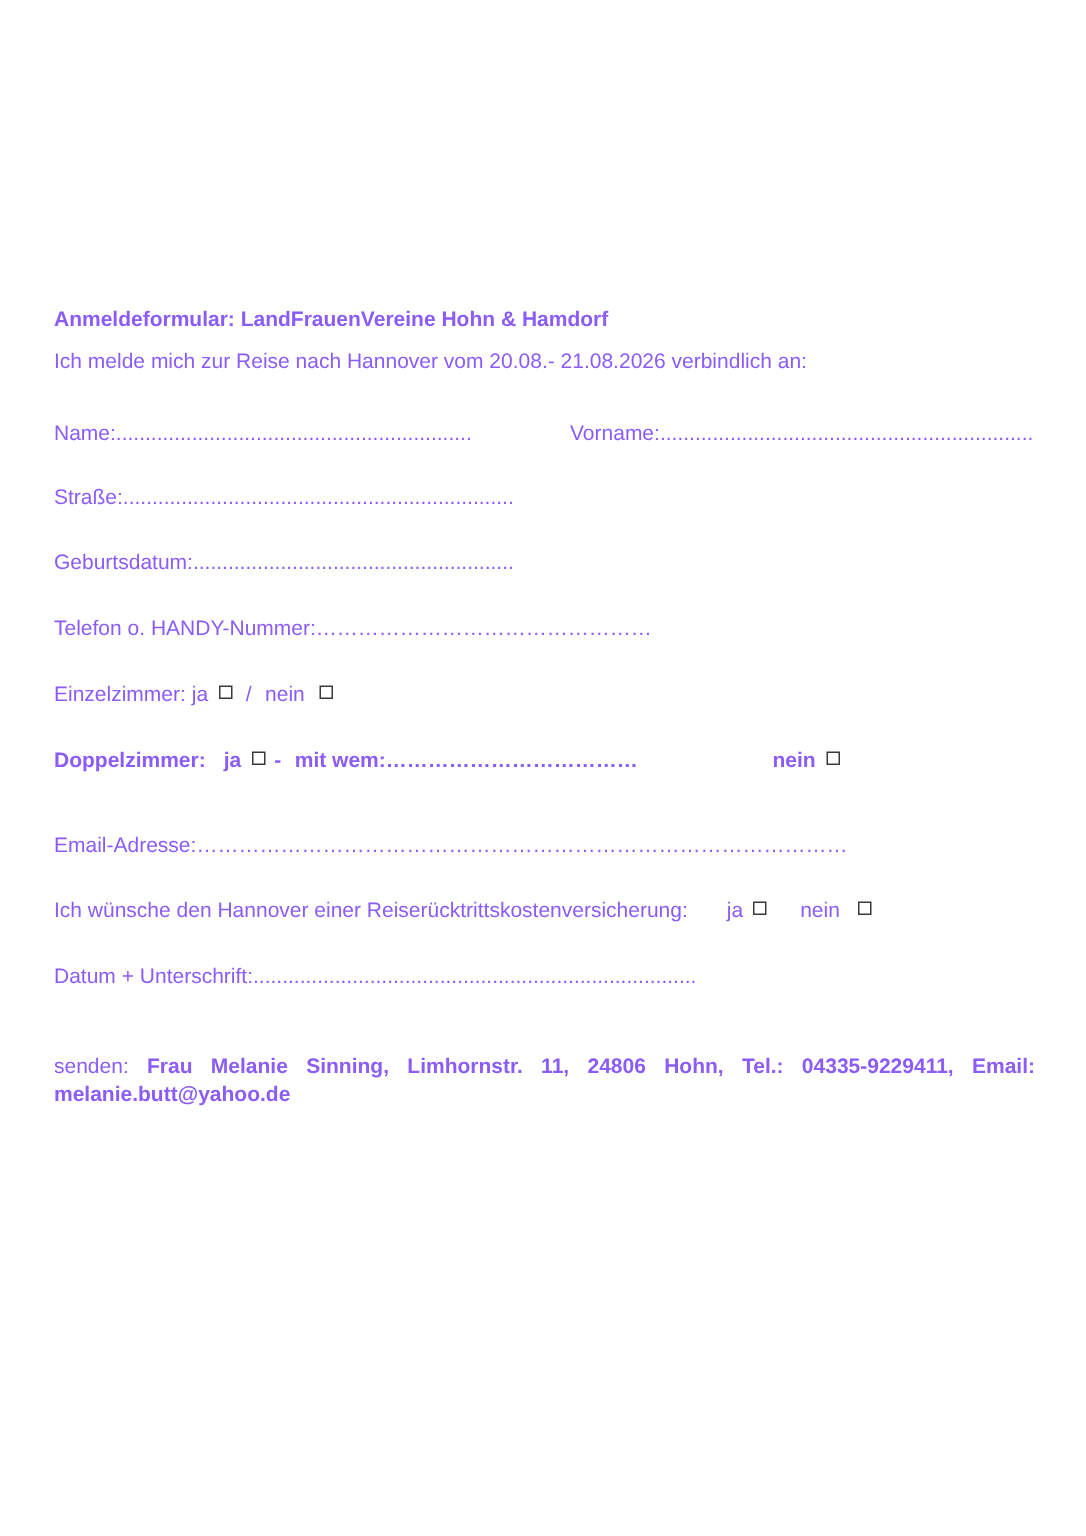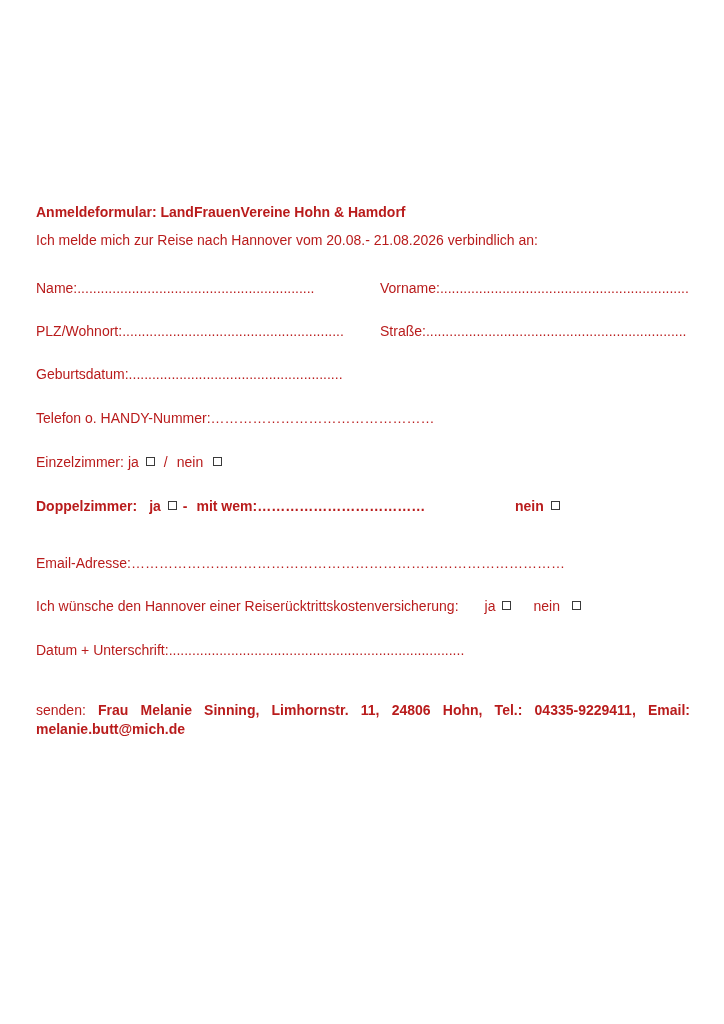--- a/index.html
+++ b/index.html
@@ -6,21 +6,21 @@
   .page {
     position: relative;
     width: 724px;
     height: 1024px;
     margin: 0 auto;
     background: #ffffff;
     box-sizing: border-box;
     padding: 203px 34px 0 36px;
     font-family: "Liberation Sans", sans-serif;
     font-size: 14px;
-    color: #b91c1c;
+    color: #8b5cf6;
     overflow: hidden;
   }
   .bold { font-weight: bold; }
   .title   { font-weight: bold; line-height: 18px; margin-bottom: 10px; white-space: nowrap; }
   .subtitle{ font-weight: normal; line-height: 18px; margin-bottom: 30px; white-space: nowrap; }
   .row { position: relative; line-height: 18px; margin-bottom: 25px; white-space: nowrap; }
   .row.gap-md { margin-bottom: 26px; }
   .row.gap-lg { margin-bottom: 39px; font-weight: bold; }
   .row.gap-xl { margin-bottom: 42px; }
   .two-col { display: flex; }
@@ -56,36 +56,35 @@
   <div class="title">Anmeldeformular: LandFrauenVereine Hohn &amp; Hamdorf</div>
 
   <div class="subtitle">Ich melde mich zur Reise nach Hannover vom 20.08.- 21.08.2026 verbindlich an:</div>
 
   <div class="row two-col">
     <div class="col1"><span>Name:</span><span class="leader">.............................................................</span></div>
     <div class="col2"><span>Vorname:</span><span class="leader">................................................................</span></div>
   </div>
 
   <div class="row two-col">
-    <div class="col1"><span>PLZ/Wohnort:</span><span class="leader">.........................................................</span></div>
     <div class="col2"><span>Straße:</span><span class="leader">...................................................................</span></div>
   </div>
 
   <div class="row gap-md"><span>Geburtsdatum:</span><span class="leader">.......................................................</span></div>
 
   <div class="row gap-md"><span>Telefon o. HANDY-Nummer:</span><span class="leader">…………………………………………</span></div>
 
   <div class="row gap-md"><span>Einzelzimmer:</span><span class="ml4">ja</span><span class="cb ml7"></span><span class="ml9">/</span><span class="ml9">nein</span><span class="cb ml10"></span></div>
 
   <div class="row gap-lg"><span>Doppelzimmer:</span><span class="ml12">ja</span><span class="cb ml7"></span><span class="ml6">-</span><span class="ml9">mit wem:</span><span class="leader">………………………………</span><span class="dz-nein"><span>nein</span><span class="cb ml7"></span></span></div>
 
   <div class="row"><span>Email-Adresse:</span><span class="leader">…………………………………………………………………………………</span></div>
 
   <div class="row gap-md"><span>Ich wünsche den Hannover einer Reiserücktrittskostenversicherung:</span><span class="ml26">ja</span><span class="cb ml7"></span><span class="ml22">nein</span><span class="cb ml12"></span></div>
 
   <div class="row gap-xl"><span>Datum + Unterschrift:</span><span class="leader">............................................................................</span></div>
 
   <div class="closing">
     <div class="jline"><span>senden: </span><span class="bold">Frau Melanie Sinning, Limhornstr. 11, 24806 Hohn, Tel.: 04335-9229411, Email:</span></div>
-    <div><span class="bold">melanie.butt@mich.de</span></div>
+    <div><span class="bold">melanie.butt@yahoo.de</span></div>
   </div>
 
 </div>
 
 </body></html>

